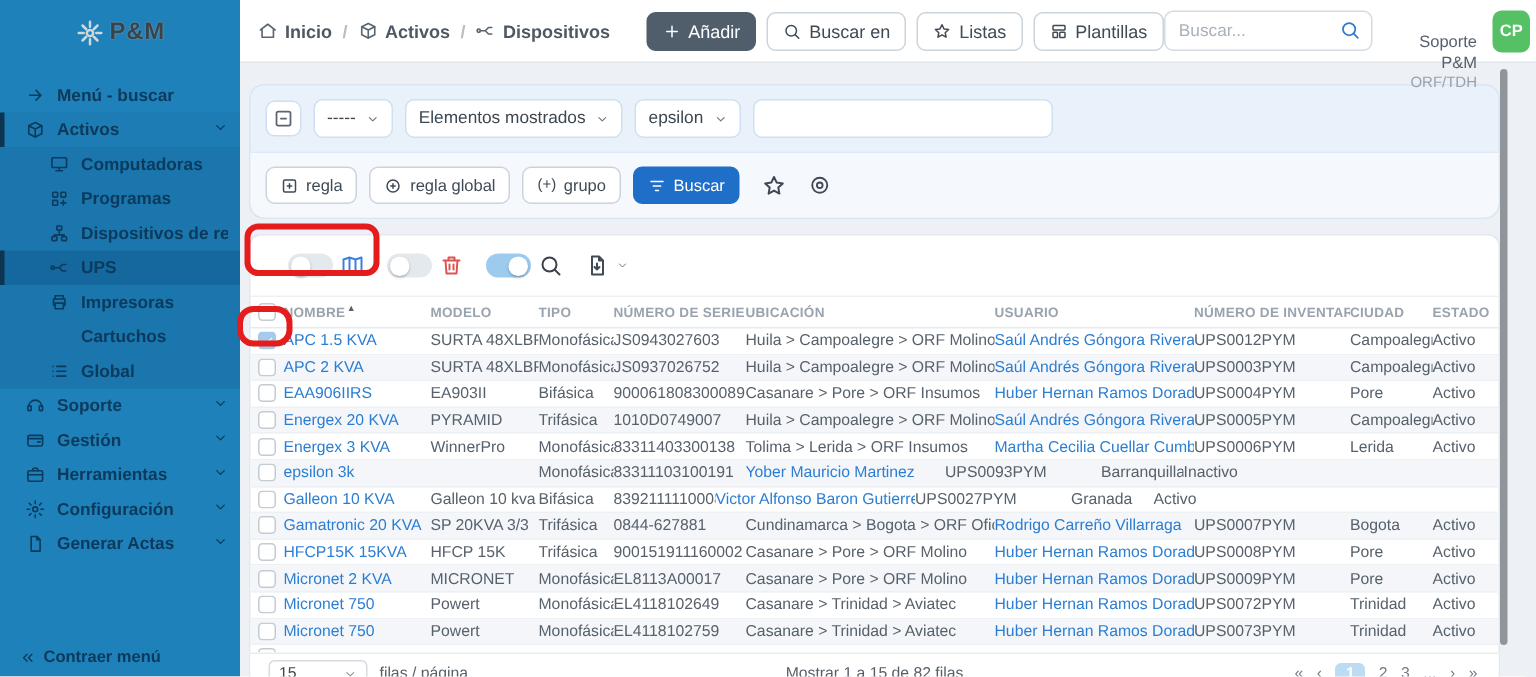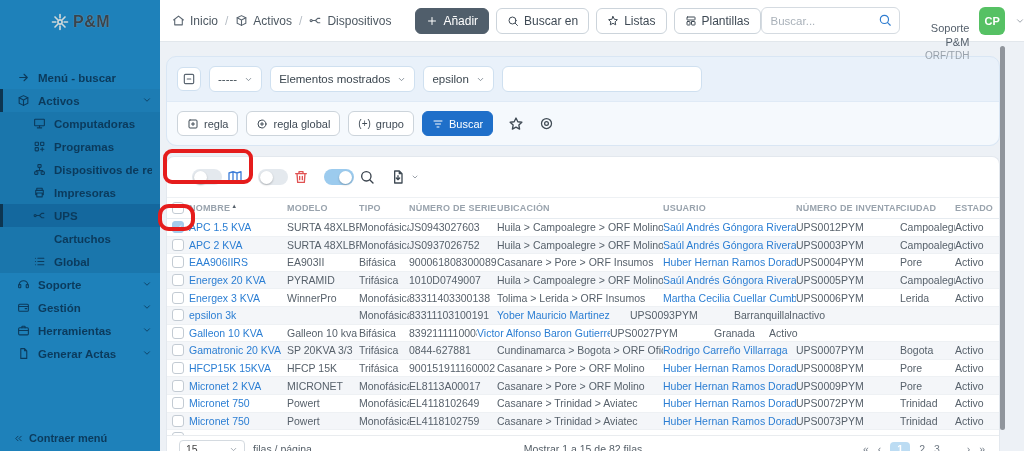--- a/index.html
+++ b/index.html
@@ -6,32 +6,32 @@
   html,body { width:1024px; height:451px; overflow:hidden; }
   body { font-family:"Liberation Sans", sans-serif; background:#edf1f6; position:relative; }
 
   .ic { display:inline-flex; flex:0 0 auto; }
   .ic svg { width:100%; height:100%; fill:none; stroke:currentColor; stroke-width:2; stroke-linecap:round; stroke-linejoin:round; display:block; }
 
   
   .sidebar { position:absolute; left:0; top:0; width:160px; height:451px; background:#1e81ba; z-index:2; }
   .logo-row { height:44px; display:flex; align-items:center; justify-content:center; gap:3px; color:#cfd8da; }
   .logo-txt { font-size:16px; font-weight:bold; color:#37444e; letter-spacing:.5px; text-shadow:0 0 1px #9fb3bd; }
-  .s-menu { margin-top:22px; }
+  .s-menu { margin-top:8px; }
   .s-item { height:23px; display:flex; align-items:center; gap:8px; padding:0 8px 0 17px; color:#0b3a5c; font-size:11.5px; font-weight:700; cursor:pointer; }
   .s-item .s-lbl { white-space:nowrap; overflow:hidden; }
   .s-item .chev { margin-left:auto; }
   .s-item.lvl1 { padding-left:33px; background:#1a76ac; }
   .s-item.act { background:#1d7cb3; border-left:3px solid #0d3551; padding-left:14px; }
   .s-item.sel { background:#14689e; border-left:3px solid #0d3551; padding-left:30px; }
   .collapse-btn { position:absolute; left:13px; bottom:7px; display:flex; align-items:center; gap:5px; color:#0b3a5c; font-size:11px; font-weight:700; cursor:pointer; }
 
   
   .topbar { position:absolute; left:160px; top:0; width:864px; height:42px; background:#fff; border-bottom:1px solid #e2e7ec; display:flex; align-items:center; padding:0 12px; z-index:1; }
-  .crumbs { display:flex; align-items:center; gap:7px; color:#4d5862; font-size:12px; }
+  .crumbs { display:flex; align-items:center; gap:7px; color:#4d5862; font-size:12px;font-weight:bold; }
   .crumb { display:flex; align-items:center; gap:5px; cursor:pointer; }
   .crumb .ic { color:#5a6570; }
   .sep { color:#b6bdc5; }
   .tb-divider { width:1px; height:24px; background:#e4e8ed; margin:0 12px; }
   .tb-btns { display:flex; align-items:center; gap:7px; }
   .btn { height:26px; display:inline-flex; align-items:center; gap:5px; padding:0 10px; border:1px solid #ccd4db; border-radius:6px; background:#fff; color:#3f4a55; font-size:12px; cursor:pointer; white-space:nowrap; }
   .btn-dark { background:#505e6b; border-color:#505e6b; color:#fff; }
   .tb-right { margin-left:auto; display:flex; align-items:center; gap:10px; }
   .g-search { position:relative; width:152px; }
   .g-search input { width:100%; height:27px; border:1px solid #d5dbe1; border-radius:6px; padding:0 28px 0 9px; font-size:11.5px; color:#444; outline:none; font-family:inherit; }
@@ -154,36 +154,36 @@
         <span class="ic" style="width:13px;height:13px;">
           <svg viewBox="0 0 24 24">
             <rect x="9" y="3" width="6" height="5" rx="1"></rect>
             <rect x="3" y="16" width="6" height="5" rx="1"></rect>
             <rect x="15" y="16" width="6" height="5" rx="1"></rect>
             <path d="M12 8v4M6 16v-2h12v2"></path>
           </svg>
         </span>
         <span class="s-lbl">Dispositivos de redes</span>
       </div>
-      <div class="s-item lvl1">
-        <span class="ic" style="width:13px;height:13px;">
-          <svg viewBox="0 0 24 24">
-            <path d="M7 8V4h10v4M5 8h14v8h-2M5 16V8M7 13h10v7H7z"></path>
-          </svg>
-        </span>
-        <span class="s-lbl">Impresoras</span>
-      </div>
       <div class="s-item lvl1 sel">
         <span class="ic" style="width:13px;height:13px;">
           <svg viewBox="0 0 24 24">
             <circle cx="4" cy="12" r="2"></circle>
             <path d="M6 12h6M12 12l4-4h4M12 12l4 4h4"></path>
           </svg>
         </span>
         <span class="s-lbl">UPS</span>
+      </div>
+      <div class="s-item lvl1">
+        <span class="ic" style="width:13px;height:13px;">
+          <svg viewBox="0 0 24 24">
+            <path d="M7 8V4h10v4M5 8h14v8h-2M5 16V8M7 13h10v7H7z"></path>
+          </svg>
+        </span>
+        <span class="s-lbl">Impresoras</span>
       </div>
       <div class="s-item lvl1">
         <span class="ic" style="width:13px;height:13px"></span>
         <span class="s-lbl">Cartuchos</span>
       </div>
       <div class="s-item lvl1">
         <span class="ic" style="width:13px;height:13px;">
           <svg viewBox="0 0 24 24">
             <path d="M9 6h11M9 12h11M9 18h11M4.5 6h.01M4.5 12h.01M4.5 18h.01"></path>
           </svg>
@@ -220,20 +220,34 @@
           </span></span>
       </div>
       <div class="s-item lvl0">
         <span class="ic" style="width:13px;height:13px;">
           <svg viewBox="0 0 24 24">
             <rect x="3" y="7" width="18" height="13" rx="2"></rect>
             <path d="M9 7V5a1 1 0 0 1 1-1h4a1 1 0 0 1 1 1v2M3 12h18"></path>
           </svg>
         </span>
         <span class="s-lbl">Herramientas</span>
+        <span class="chev"><span class="ic" style="width:10px;height:10px;">
+            <svg viewBox="0 0 24 24">
+              <path d="M6 9l6 6 6-6"></path>
+            </svg>
+          </span></span>
+      </div>
+      <div class="s-item lvl0">
+        <span class="ic" style="width:13px;height:13px;">
+          <svg viewBox="0 0 24 24">
+            <circle cx="12" cy="12" r="3"></circle>
+            <path d="M12 2v3M12 19v3M2 12h3M19 12h3M4.6 4.6l2.1 2.1M17.3 17.3l2.1 2.1M19.4 4.6l-2.1 2.1M6.7 17.3l-2.1 2.1"></path>
+          </svg>
+        </span>
+        <span class="s-lbl">Configuración</span>
         <span class="chev"><span class="ic" style="width:10px;height:10px;">
             <svg viewBox="0 0 24 24">
               <path d="M6 9l6 6 6-6"></path>
             </svg>
           </span></span>
       </div>
       <div class="s-item lvl0">
         <span class="ic" style="width:13px;height:13px;">
           <svg viewBox="0 0 24 24">
             <path d="M7 3h7l4 4v14H7zM14 3v4h4"></path>

